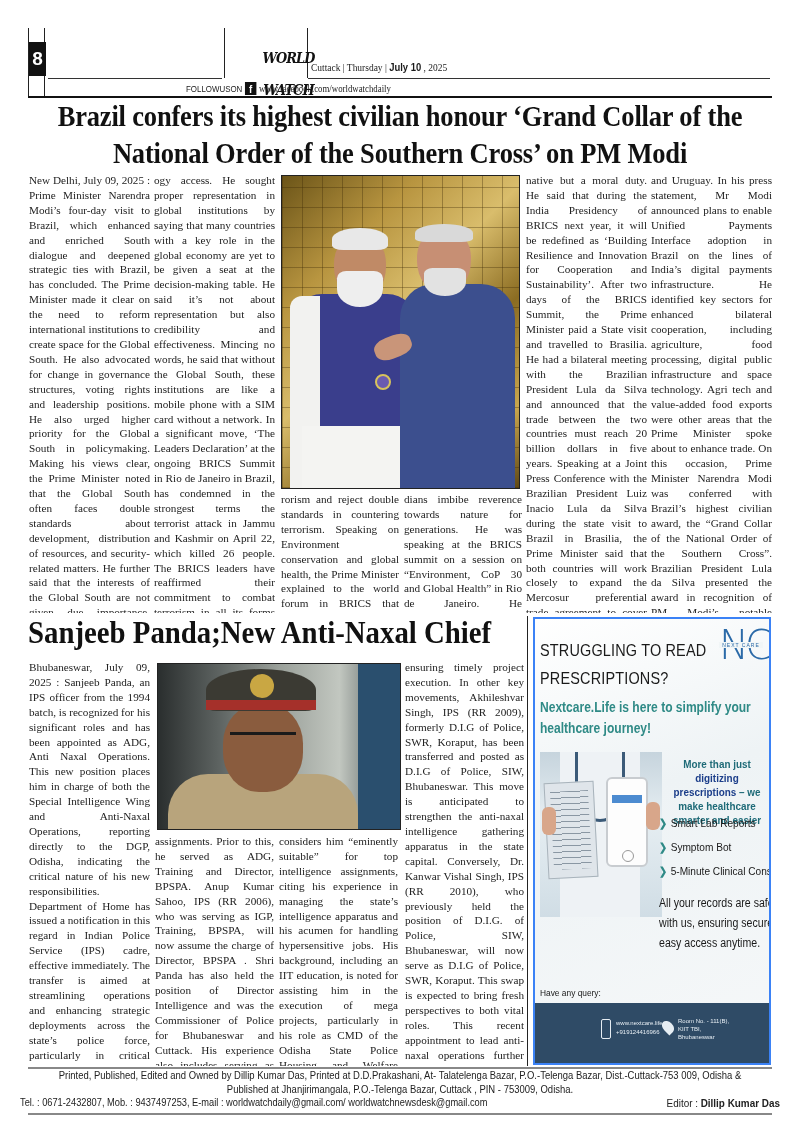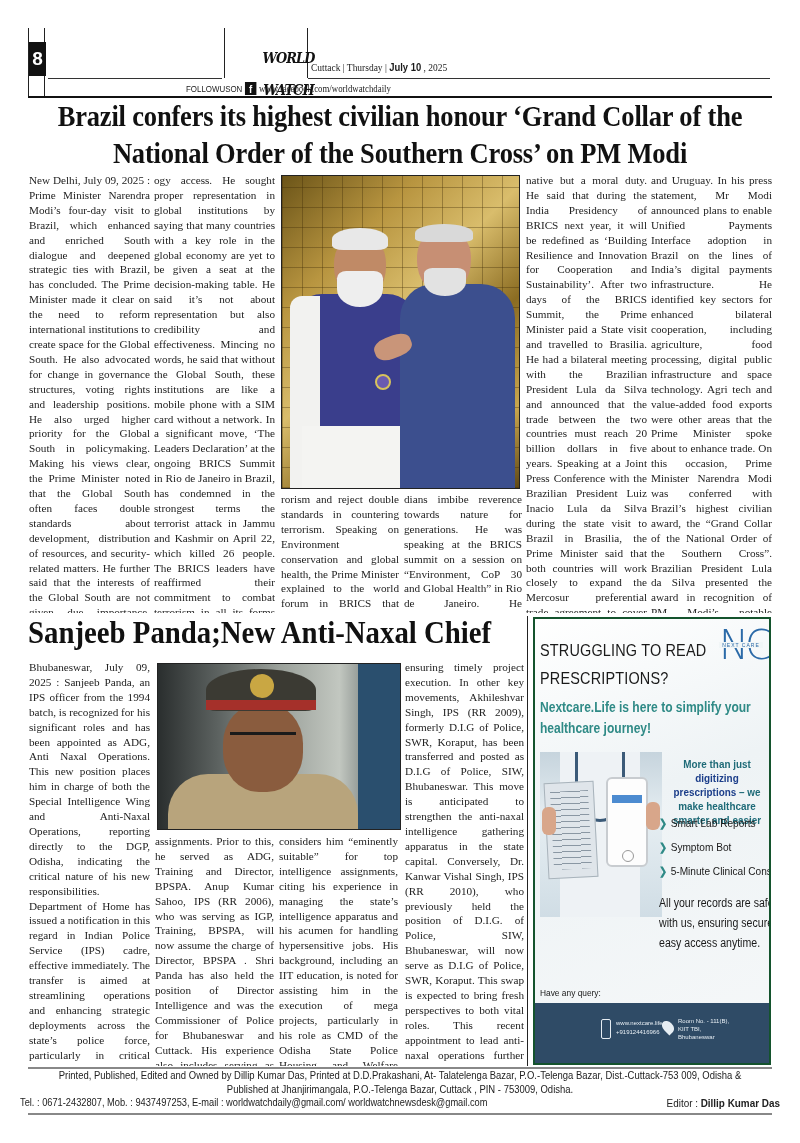--- a/index.html
+++ b/index.html
@@ -57,21 +57,21 @@
     background: linear-gradient(90deg, #2a2e2e 0%, #5d6361 25%, #9aa09a 50%, #c2c7c0 75%, #3b4548 100%); }
   .cop-body { left: 10px; top: 110px; width: 190px; height: 60px; background: #b8a47c; border-radius: 40px 40px 0 0; }
   .cop-head { left: 65px; top: 40px; width: 80px; height: 88px; background: #8a5c3e; border-radius: 45%; }
   .cop-cap { left: 48px; top: 5px; width: 110px; height: 42px; background: #3b3a33; border-radius: 50% 50% 10% 10%; }
   .cop-badge { left: 92px; top: 10px; width: 24px; height: 24px; background: #c9a743; border-radius: 50%; }
   .cop-band { left: 48px; top: 36px; width: 110px; height: 10px; background: #a5302a; }
   .cop-glasses { left: 72px; top: 68px; width: 66px; height: 12px; border-top: 3px solid #1a1a1a; }
   .cop-right { left: 200px; top: 0; width: 44px; height: 167px; background: #2a4f6e; }
 
   
-  .ad { position: absolute; left: 533px; top: 617px; width: 238px; height: 448px; border: 2px solid #14532d; background: #f1f6f7; overflow: hidden;
+  .ad { position: absolute; left: 533px; top: 617px; width: 238px; height: 448px; border: 2px solid #3b82f6; background: #f1f6f7; overflow: hidden;
     font-family: "Liberation Sans", sans-serif; }
   .ad-bg { position: absolute; inset: 0; background: linear-gradient(160deg, #ffffff 0%, #eef3f5 40%, #f6f8f9 100%); }
   .ad-title { position: absolute; left: 5px; top: 18px; font-size: 17px; line-height: 28px; color: #1a1a1a; transform: scaleX(0.85); transform-origin: left; letter-spacing: 0.2px; width: 240px; }
   .ad-logo { position: absolute; right: 6px; top: 6px; width: 44px; height: 40px; color: #2b6aa8; font-size: 40px; line-height: 40px; font-weight: 300; letter-spacing: -4px; font-family: "DejaVu Sans", sans-serif; text-align: center; }
   .ad-logo-sub { position: absolute; right: 6px; top: 23px; width: 44px; font-size: 5px; color: #2b6aa8; text-align: center; letter-spacing: 1px; background: #f1f6f7; }
   .ad-tagline { position: absolute; left: 5px; top: 78px; width: 230px; font-size: 14px; line-height: 21px; color: #2f8a86; font-weight: bold; transform: scaleX(0.86); transform-origin: left; white-space: nowrap; }
   .ad-photo { position: absolute; left: 5px; top: 133px; width: 122px; height: 165px; background: linear-gradient(180deg, #c6d4dd 0%, #e6eef2 40%, #d0dde5 100%); overflow: hidden; }
   .ad-doc-coat { position: absolute; left: 20px; top: 0; width: 80px; height: 165px; background: #eef2f5; }
   .ad-steth { position: absolute; left: 35px; top: 0; width: 50px; height: 70px; border: 3px solid #3b5a78; border-top: none; border-radius: 0 0 25px 25px; }
   .ad-paper { position: absolute; left: 6px; top: 30px; width: 50px; height: 96px; background: #dfe5ea; border: 1px solid #a8b3bb; transform: rotate(-3deg); }

